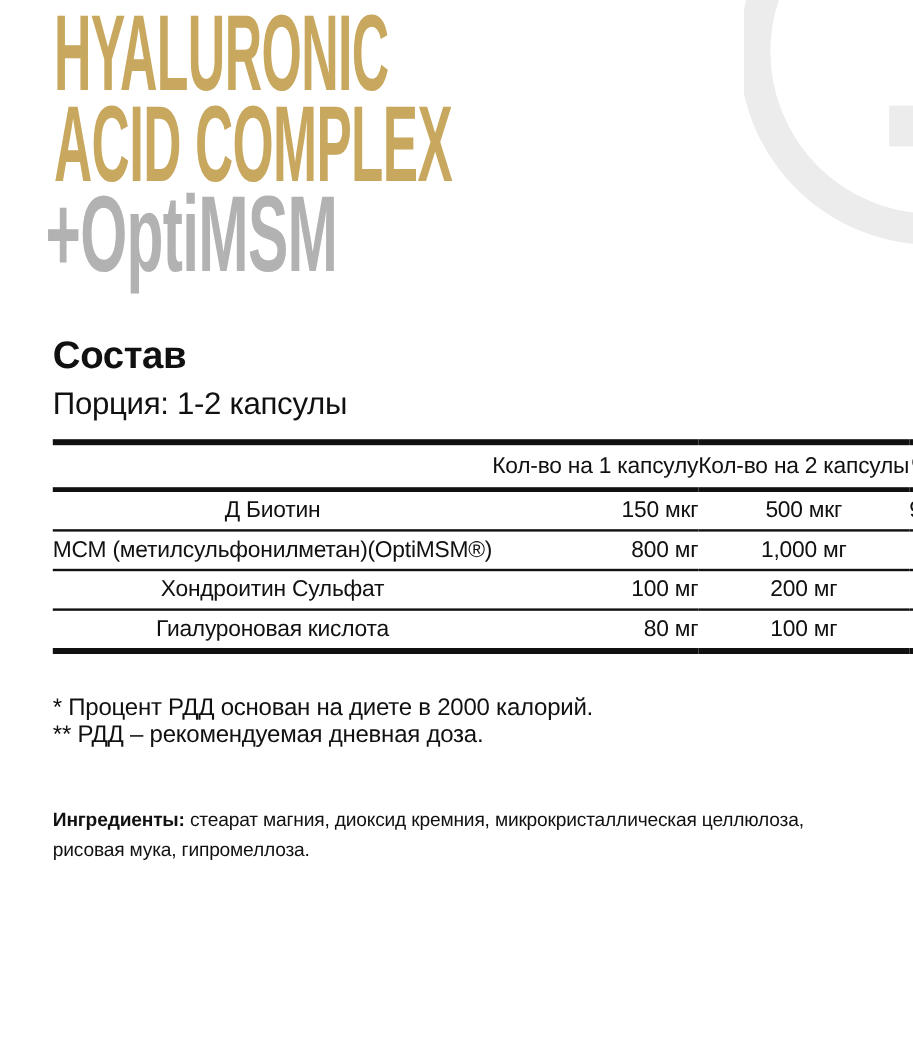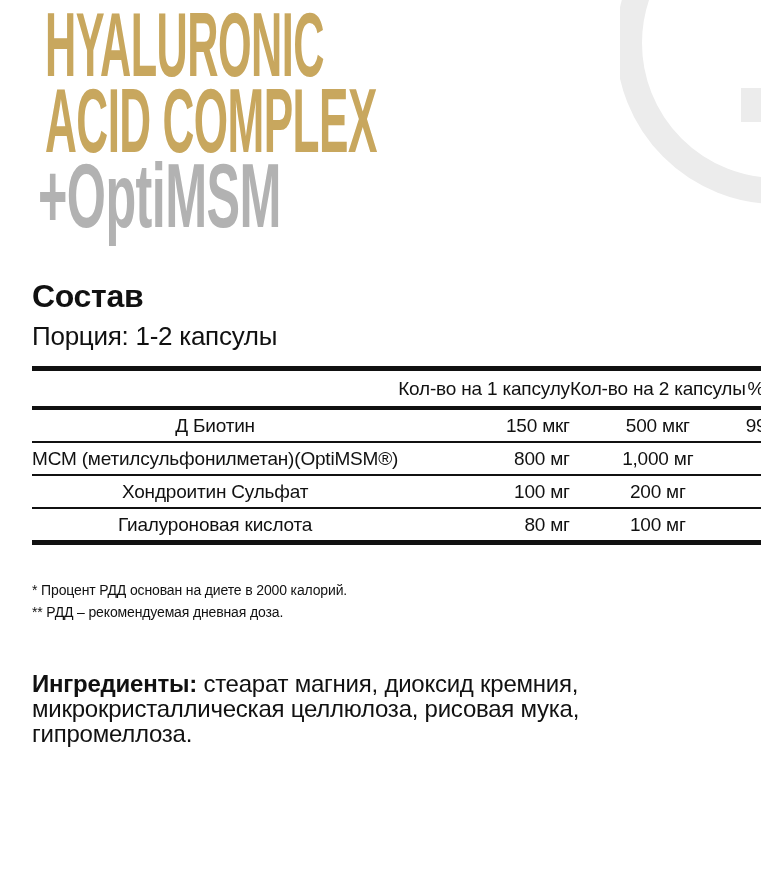--- a/index.html
+++ b/index.html
@@ -11,37 +11,37 @@
   .logo-wrap{position:absolute;top:0;right:0;width:141px;height:215px;pointer-events:none;}
   .title-block{position:absolute;top:0;left:0;width:560px;height:245px;}
   .title-line{
     position:absolute;left:45px;font-weight:bold;font-size:90px;line-height:1;
     white-space:nowrap;transform-origin:0 0;letter-spacing:-0.012em;color:#c8a75e;
   }
   .title-line.l1{top:0;transform:scaleX(0.48);}
   .title-line.l2{top:76px;transform:scaleX(0.49);}
   .title-line.l3{top:151px;left:38px;transform:scaleX(0.56);color:#b2b2b2;}
   
-  .content{position:absolute;left:32px;top:280px;width:706px;}
+  .content{position:absolute;left:44px;top:280px;width:706px;}
   .section-heading{font-size:32px;font-weight:bold;line-height:1.05;margin:0;letter-spacing:-0.01em;}
   .serving{font-size:26px;line-height:1.1;margin-top:8px;letter-spacing:-0.01em;}
   
   table.supp{border-collapse:collapse;width:706px;margin-top:16px;font-size:19px;letter-spacing:-0.01em;}
   table.supp thead tr{border-top:5px solid #111;border-bottom:4px solid #111;}
   table.supp tbody tr{border-bottom:2px solid #111;}
   table.supp tbody tr:last-child{border-bottom:5px solid #111;}
   table.supp th{font-weight:normal;padding:7px 0 6px;white-space:nowrap;}
   table.supp td{padding:5px 0 4px;white-space:nowrap;}
   .col-name{text-align:center;width:auto;}
   .col-per1{text-align:right;width:130px;}
   .col-per2{text-align:center;width:165px;}
   .col-rdd{text-align:right;width:80px;}
   
-  .footnotes{margin-top:34px;font-size:14px;line-height:22px;letter-spacing:-0.01em;}
-  .ingredients{margin-top:48px;font-size:24px;line-height:25px;width:660px;letter-spacing:-0.01em;}
+  .footnotes{margin-top:34px;font-size:20px;line-height:22px;letter-spacing:-0.01em;}
+  .ingredients{margin-top:48px;font-size:16px;line-height:25px;width:660px;letter-spacing:-0.01em;}
   .ingredients .lead{font-weight:bold;}
 </style>
 </head>
 <body>
 
 <div class="logo-wrap">
   <svg width="141" height="215" viewBox="620 0 141 215" xmlns="http://www.w3.org/2000/svg">
     <circle cx="777" cy="43" r="148" fill="none" stroke="#ececec" stroke-width="26"></circle>
     <rect x="741" y="88" width="30" height="34" fill="#ececec"></rect>
   </svg>

